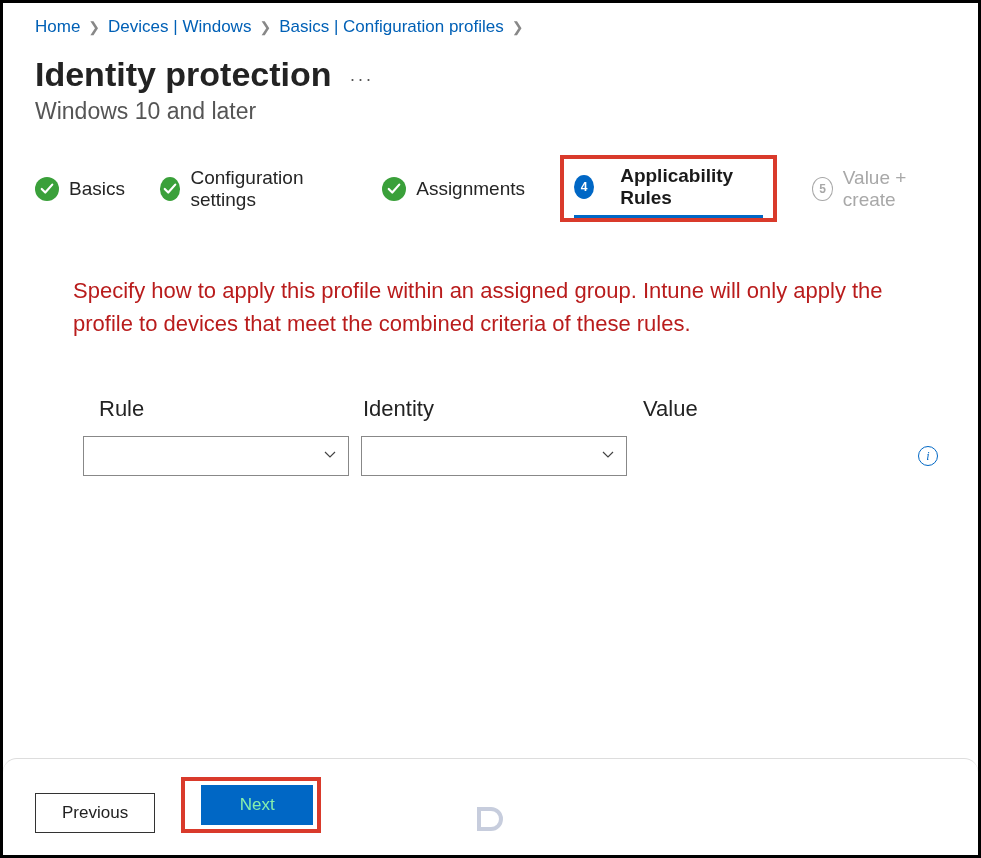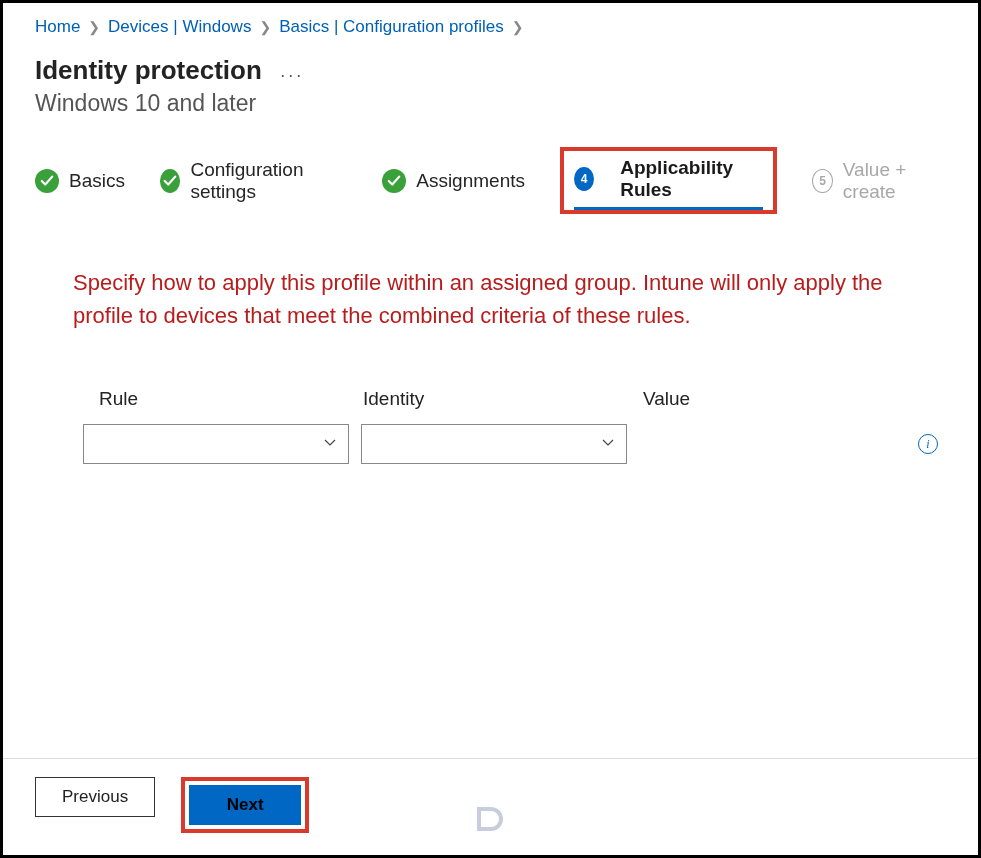--- a/index.html
+++ b/index.html
@@ -30,21 +30,21 @@
     }
     .breadcrumb .chevron-end { color: #888; font-size: 14px; }
     
     .title-row {
       padding: 10px 32px 0 32px;
       display: flex;
       align-items: center;
       gap: 18px;
     }
     .title-row h1 {
-      font-size: 26px;
+      font-size: 34px;
       font-weight: 600;
       color: #232323;
     }
     .title-row .dots {
       color: #555;
       font-size: 18px;
       letter-spacing: 2px;
       padding-top: 10px;
     }
     .subtitle {
@@ -89,21 +89,21 @@
       color: #b91c1c;
       line-height: 1.5;
       max-width: 940px;
     }
     
     .rules {
       padding: 56px 32px 0 80px;
     }
     .rules-header {
       display: flex;
-      font-size: 19px;
+      font-size: 22px;
       color: #232323;
       margin-bottom: 14px;
     }
     .rules-header .col-rule { width: 280px; padding-left: 16px; }
     .rules-header .col-property { width: 280px; }
     .rules-header .col-value { flex: 1; }
     .rules-row {
       display: flex;
       align-items: center;
       gap: 12px;
@@ -137,35 +137,36 @@
       display: flex; align-items: center; justify-content: center;
       color: #0067c5; font-size: 12px; font-family: Georgia, serif; font-style: italic;
     }
     
     .footer {
       position: absolute;
       bottom: 0; left: 0; right: 0;
       border-top: 1px solid #ddd;
       padding: 18px 36px 22px 32px;
       display: flex;
-      align-items: flex-start;
+      align-items: flex-end;
       gap: 26px;
+      border-radius: 14px;
     }
     .btn {
       height: 40px;
       padding: 0 26px;
       font-size: 17px;
       display: flex;
       align-items: center;
       justify-content: center;
       cursor: pointer;
       min-width: 112px;
     }
     .btn-prev { background: #fff; border: 1.5px solid #333; color: #222; }
-    .btn-next { background: #0067c5; border: none; color: #000000; font-weight: 700; }
+    .btn-next { background: #0067c5; border: none; color: #86efac; font-weight: 400; margin-left: 12px; }
     .btn-next-wrap { border: 4px solid #d93a2b; padding: 4px; }
     .logo-stub {
       position: absolute;
       left: 470px;
       bottom: 16px;
       width: 34px; height: 36px;
       opacity: 0.55;
     }
   </style>
 </head>

